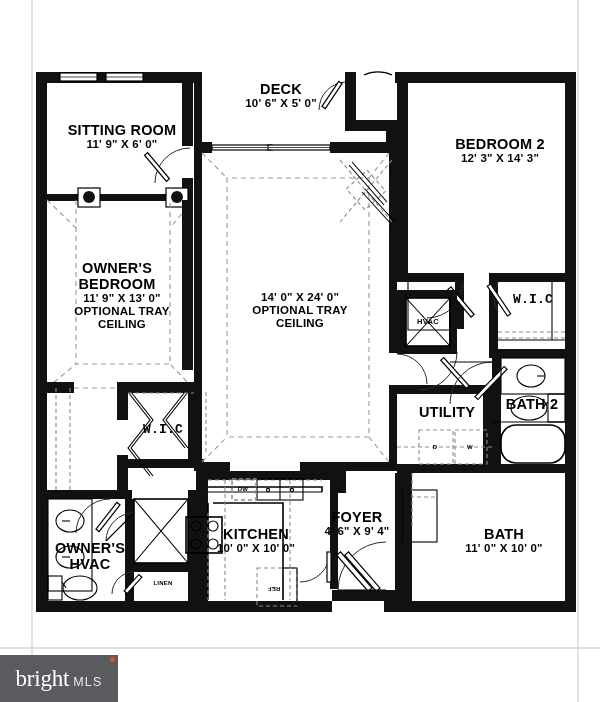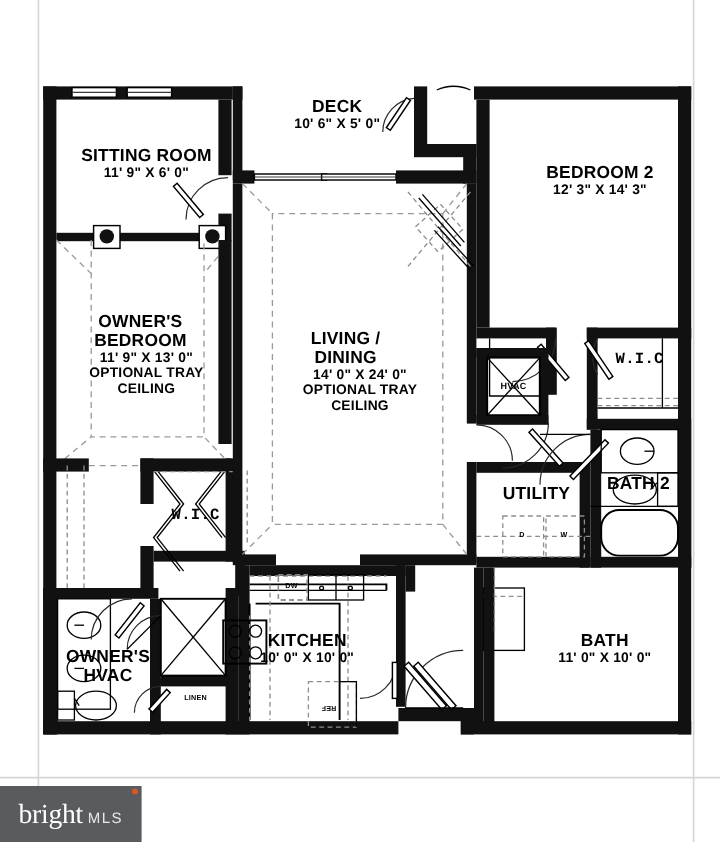--- a/index.html
+++ b/index.html
@@ -442,21 +442,20 @@
     <div class="rl-dim">12' 3" X 14' 3"</div>
   </div>
 
   <div class="room-label" style="left:122px; top:296px; transform:translate(-50%,-50%);">
     <div class="rl-name" style="white-space:normal; max-width:110px;">OWNER'S BEDROOM</div>
     <div class="rl-dim">11' 9" X 13' 0"</div>
     <div class="rl-opt" style="white-space:normal; max-width:120px;">OPTIONAL TRAY CEILING</div>
   </div>
 
   <div class="room-label" style="left:300px; top:310px; transform:translate(-50%,-50%);">
-    <div class="rl-name" style="white-space:normal; max-width:96px;">LIVING / DINING</div>
     <div class="rl-dim">14' 0" X 24' 0"</div>
     <div class="rl-opt" style="white-space:normal; max-width:120px;">OPTIONAL TRAY CEILING</div>
   </div>
 
   <div class="room-label lbl-wic" style="left:163px; top:430px; transform:translate(-50%,-50%);">
     <div class="rl-name">W.I.C</div>
   </div>
 
   <div class="room-label lbl-wic" style="left:533px; top:300px; transform:translate(-50%,-50%);">
     <div class="rl-name">W.I.C</div>
@@ -480,20 +479,24 @@
 
   <div class="room-label lbl-micro" style="left:163px; top:583px; transform:translate(-50%,-50%);">
     <div class="rl-name">LINEN</div>
   </div>
 
   <div class="room-label" style="left:256px; top:541px; transform:translate(-50%,-50%);">
     <div class="rl-name">KITCHEN</div>
     <div class="rl-dim">10' 0" X 10' 0"</div>
   </div>
 
+  <div class="room-label" style="left:357px; top:524px; transform:translate(-50%,-50%);">
+    <div class="rl-name">FOYER</div>
+    <div class="rl-dim">4' 6" X 9' 4"</div>
+  </div>
 
   <div class="room-label" style="left:504px; top:541px; transform:translate(-50%,-50%);">
     <div class="rl-name">BATH</div>
     <div class="rl-dim">11' 0" X 10' 0"</div>
   </div>
 
   <div class="room-label lbl-micro" style="left:243px; top:489px; transform:translate(-50%,-50%);">
     <div class="rl-name">DW</div>
   </div>
 

